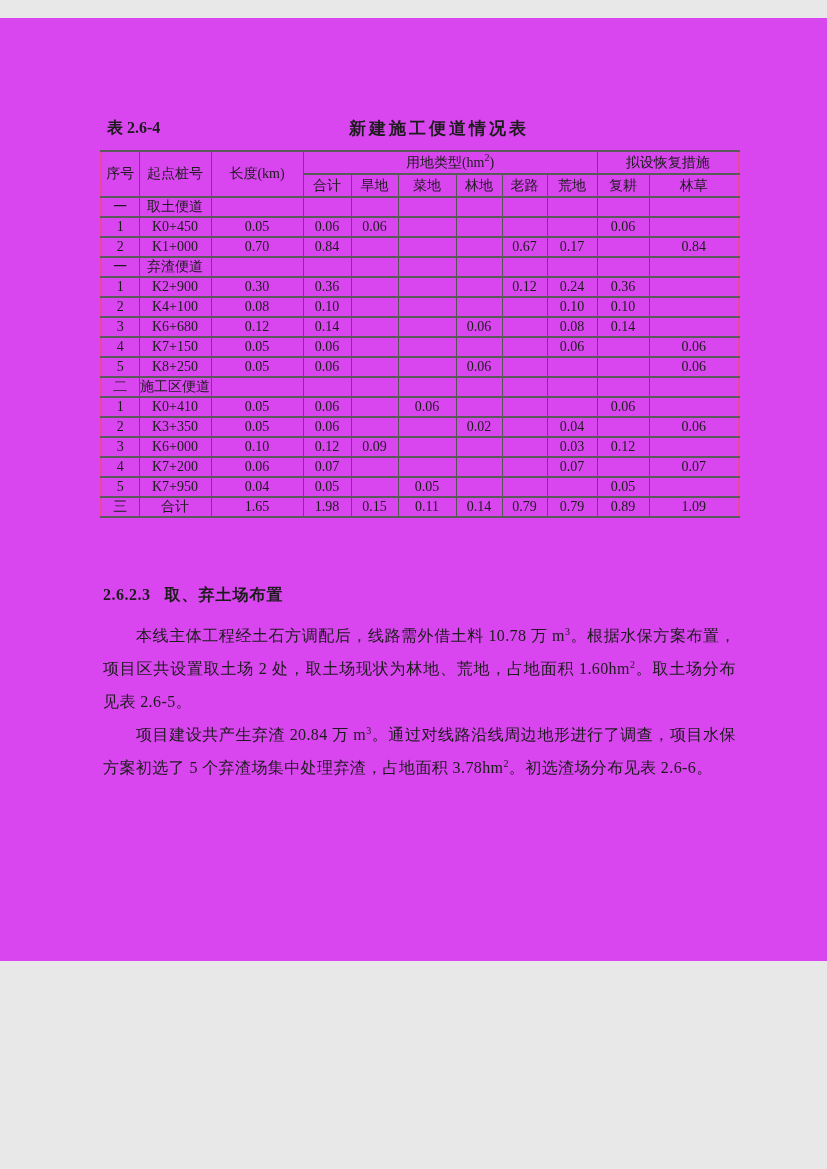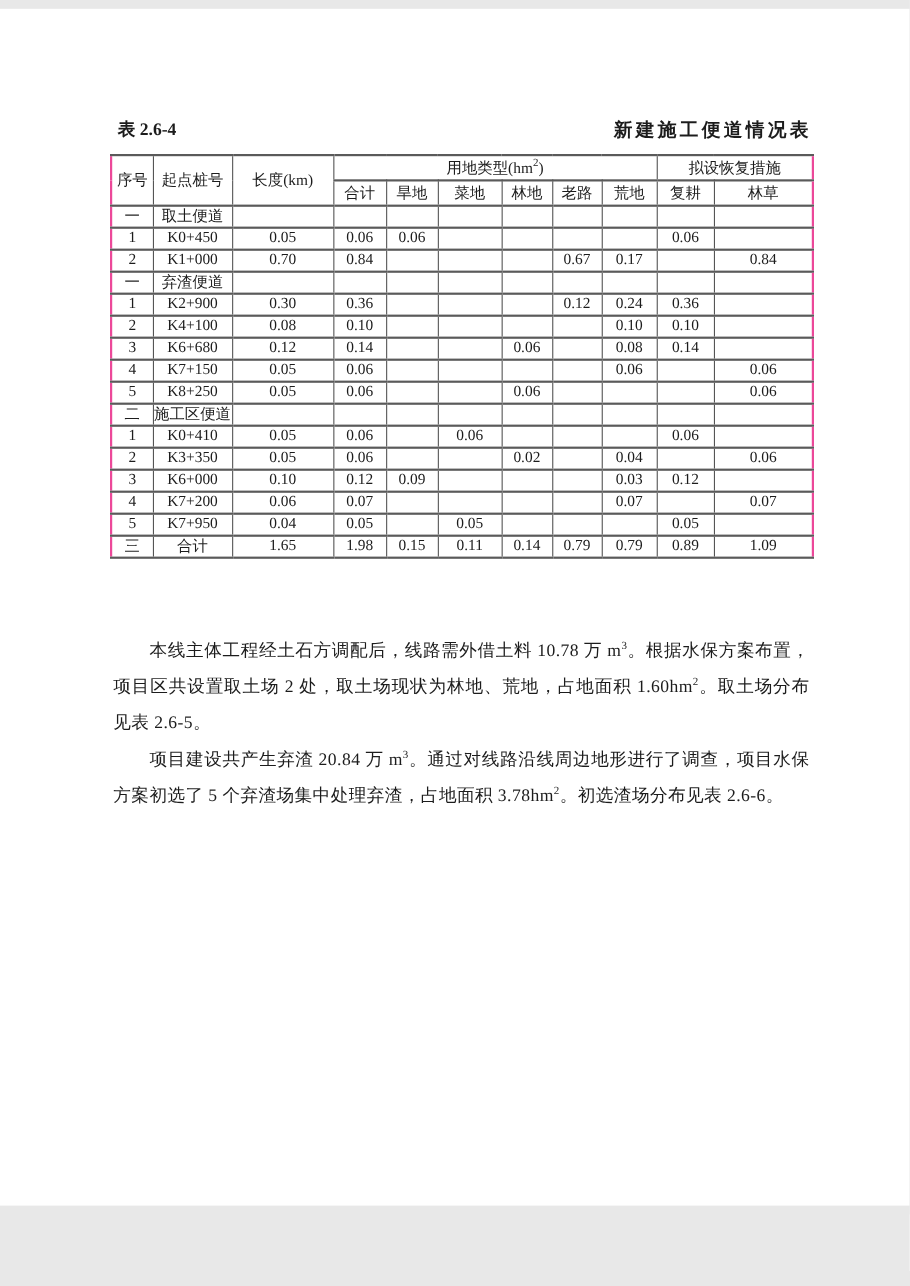--- a/index.html
+++ b/index.html
@@ -1,32 +1,32 @@
 <!DOCTYPE html>
 <html><head>
 <meta charset="utf-8">
 <style>
   html,body { margin:0; padding:0; background:#e8e8e8; }
   .page {
     position:relative;
-    width:827px; height:1088px;
-    margin:8px auto;
-    background:#ffffff;
+    width:827px; height:943px;
+    margin:18px auto;
+    background:#d946ef;
     font-family:"Liberation Serif","DejaVu Serif",serif;
     color:#1c1c1c;
     overflow:hidden;
   }
   
   .caption-row { position:absolute; top:99px; left:100px; width:638px; height:24px; }
   .caption-label {
     position:absolute; left:7px; top:1px;
     font-weight:bold; font-size:16px; white-space:nowrap;
   }
   .caption-title {
-    text-align:right; font-weight:bold; font-size:17px;
+    text-align:center; font-weight:bold; font-size:17px;
     letter-spacing:3px; line-height:24px; padding-left:40px;
   }
   
   table.road-table {
     position:absolute; top:132px; left:100px;
     width:638px; border-collapse:collapse; table-layout:fixed;
     border:2px solid #ec4899;
   }
   .road-table th, .road-table td {
     border-left:1px solid #555;
@@ -302,18 +302,19 @@
           <td>0.14</td>
           <td>0.79</td>
           <td>0.79</td>
           <td>0.89</td>
           <td>1.09</td>
         </tr>
       </tbody>
   </table>
 
   <div class="text-block">
+    <h3 class="sub-heading"><span class="num">2.6.2.3</span><span class="txt">取、弃土场布置</span></h3>
     <p><span>本线主体工程经土石方调配后，线路需外借土料 10.78 万 m</span><sup>3</sup><span>。根据水保方案布置，项目区共设置取土场 2 处，取土场现状为林地、荒地，占地面积 1.60hm</span><sup>2</sup><span>。取土场分布见表 2.6-5。</span></p>
     <p><span>项目建设共产生弃渣 20.84 万 m</span><sup>3</sup><span>。通过对线路沿线周边地形进行了调查，项目水保方案初选了 5 个弃渣场集中处理弃渣，占地面积 3.78hm</span><sup>2</sup><span>。初选渣场分布见表 2.6-6。</span></p>
   </div>
 
 
 </div>
 
 </body></html>

